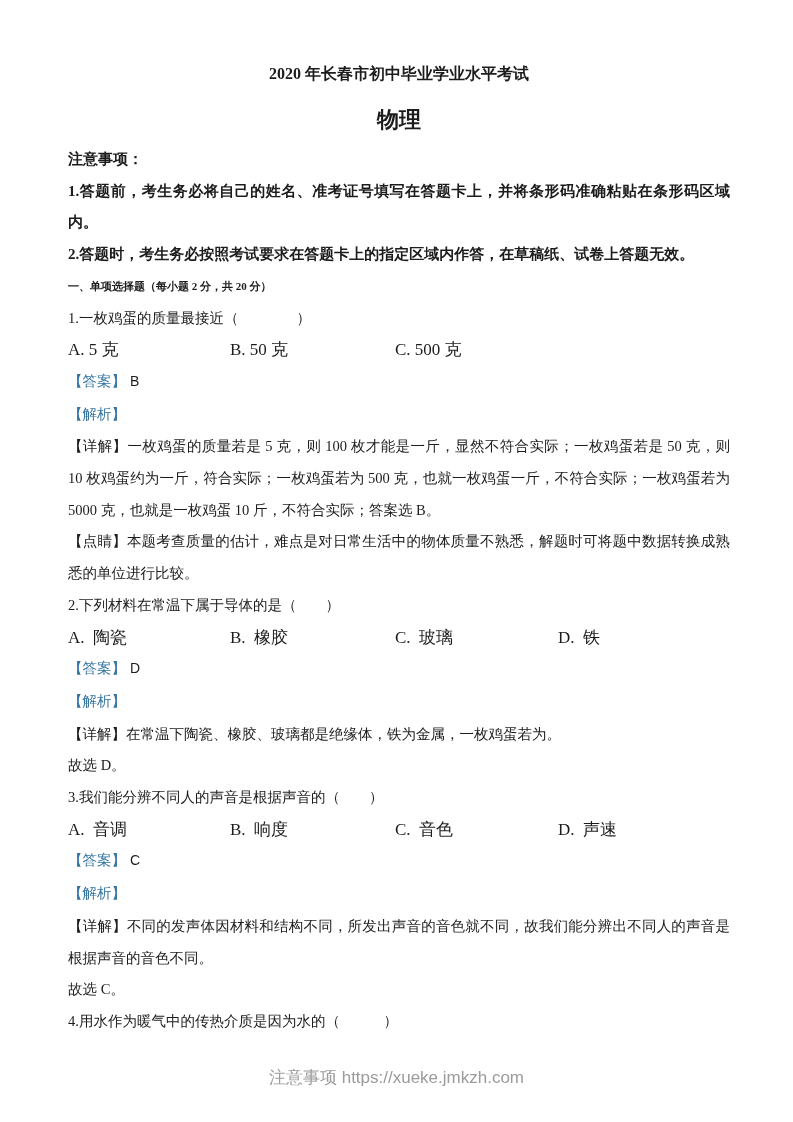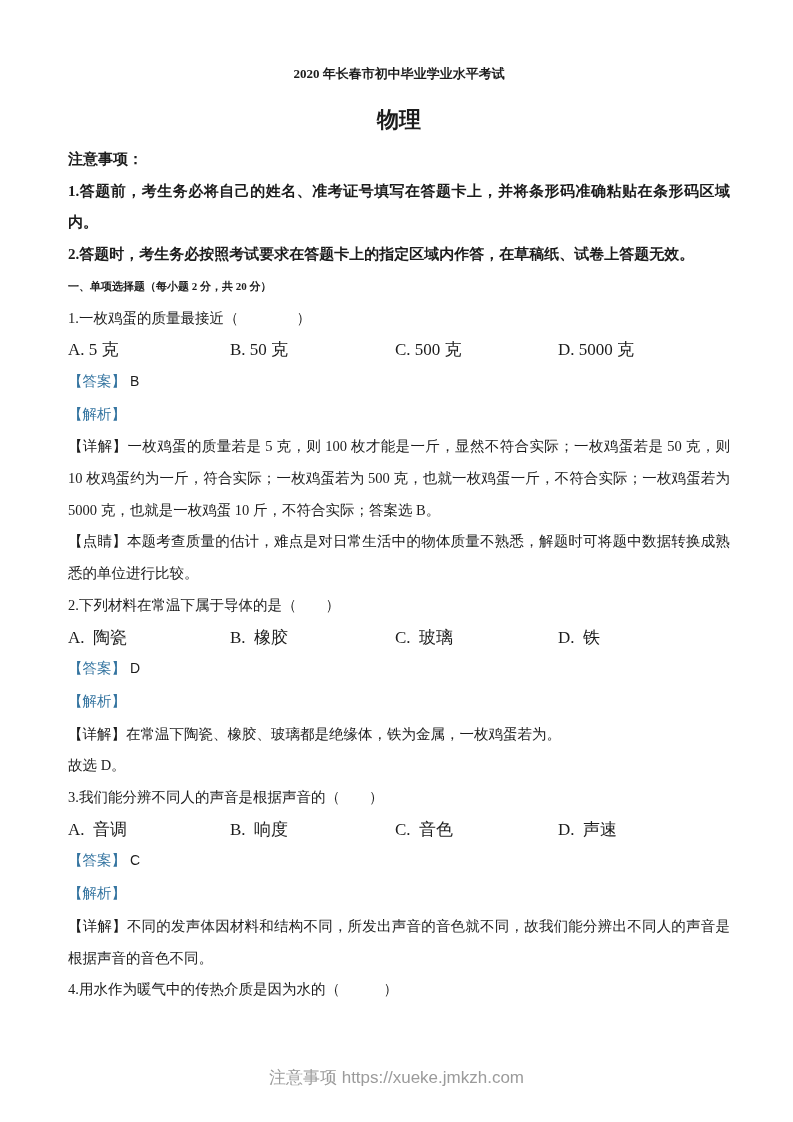--- a/index.html
+++ b/index.html
@@ -9,21 +9,21 @@
     height: 1122px;
     background: #ffffff;
     overflow: hidden;
     font-family: "Liberation Serif", "DejaVu Serif", serif;
     color: #1c1c1c;
   }
   .content { padding: 0 63px 0 68px; }
   .doc-title {
     padding-top: 60px;
     text-align: center;
-    font-size: 13px;
+    font-size: 16px;
     font-weight: bold;
     line-height: 28px;
   }
   .doc-subject {
     margin-top: 18px;
     text-align: center;
     font-size: 22px;
     font-weight: bold;
     line-height: 28px;
   }
@@ -77,21 +77,20 @@
       <p class="ln b">2.答题时，考生务必按照考试要求在答题卡上的指定区域内作答，在草稿纸、试卷上答题无效。</p>
 
       <p class="ln section-heading">一、单项选择题（每小题 2 分，共 20 分）</p>
 
       <div>
         <p class="ln">1.一枚鸡蛋的质量最接近（　　　　）</p>
         <div class="opts">
           <span class="opt">A. 5 克</span>
           <span class="opt">B. 50 克</span>
           <span class="opt">C. 500 克</span>
-          <span class="opt">D. 5000 克</span>
         </div>
         <p class="ln"><span class="blue">【答案】</span><span class="ans">B</span></p>
         <p class="ln"><span class="blue">【解析】</span></p>
         <p class="ln"><span>【详解】</span><span>一枚鸡蛋的质量若是 5 克，则 100 枚才能是一斤，显然不符合实际；一枚鸡蛋若是 50 克，则 10 枚鸡蛋约为一斤，符合实际；一枚鸡蛋若为 500 克，也就一枚鸡蛋一斤，不符合实际；一枚鸡蛋若为 5000 克，也就是一枚鸡蛋 10 斤，不符合实际；答案选 B。</span></p>
         <p class="ln"><span>【点睛】</span><span>本题考查质量的估计，难点是对日常生活中的物体质量不熟悉，解题时可将题中数据转换成熟悉的单位进行比较。</span></p>
       </div>
 
       <div>
         <p class="ln">2.下列材料在常温下属于导体的是（　　）</p>
         <div class="opts">
@@ -110,20 +109,21 @@
         <p class="ln">3.我们能分辨不同人的声音是根据声音的（　　）</p>
         <div class="opts">
           <span class="opt">A.  音调</span>
           <span class="opt">B.  响度</span>
           <span class="opt">C.  音色</span>
           <span class="opt">D.  声速</span>
         </div>
         <p class="ln"><span class="blue">【答案】</span><span class="ans">C</span></p>
         <p class="ln"><span class="blue">【解析】</span></p>
         <p class="ln"><span>【详解】</span><span>不同的发声体因材料和结构不同，所发出声音的音色就不同，故我们能分辨出不同人的声音是根据声音的音色不同。</span></p>
+        <p class="ln">故选 C。</p>
       </div>
 
       <div>
         <p class="ln">4.用水作为暖气中的传热介质是因为水的（　　　）</p>
       </div>
 
     </div>
   </div>
 
   <div class="watermark">注意事项 https://xueke.jmkzh.com</div>

